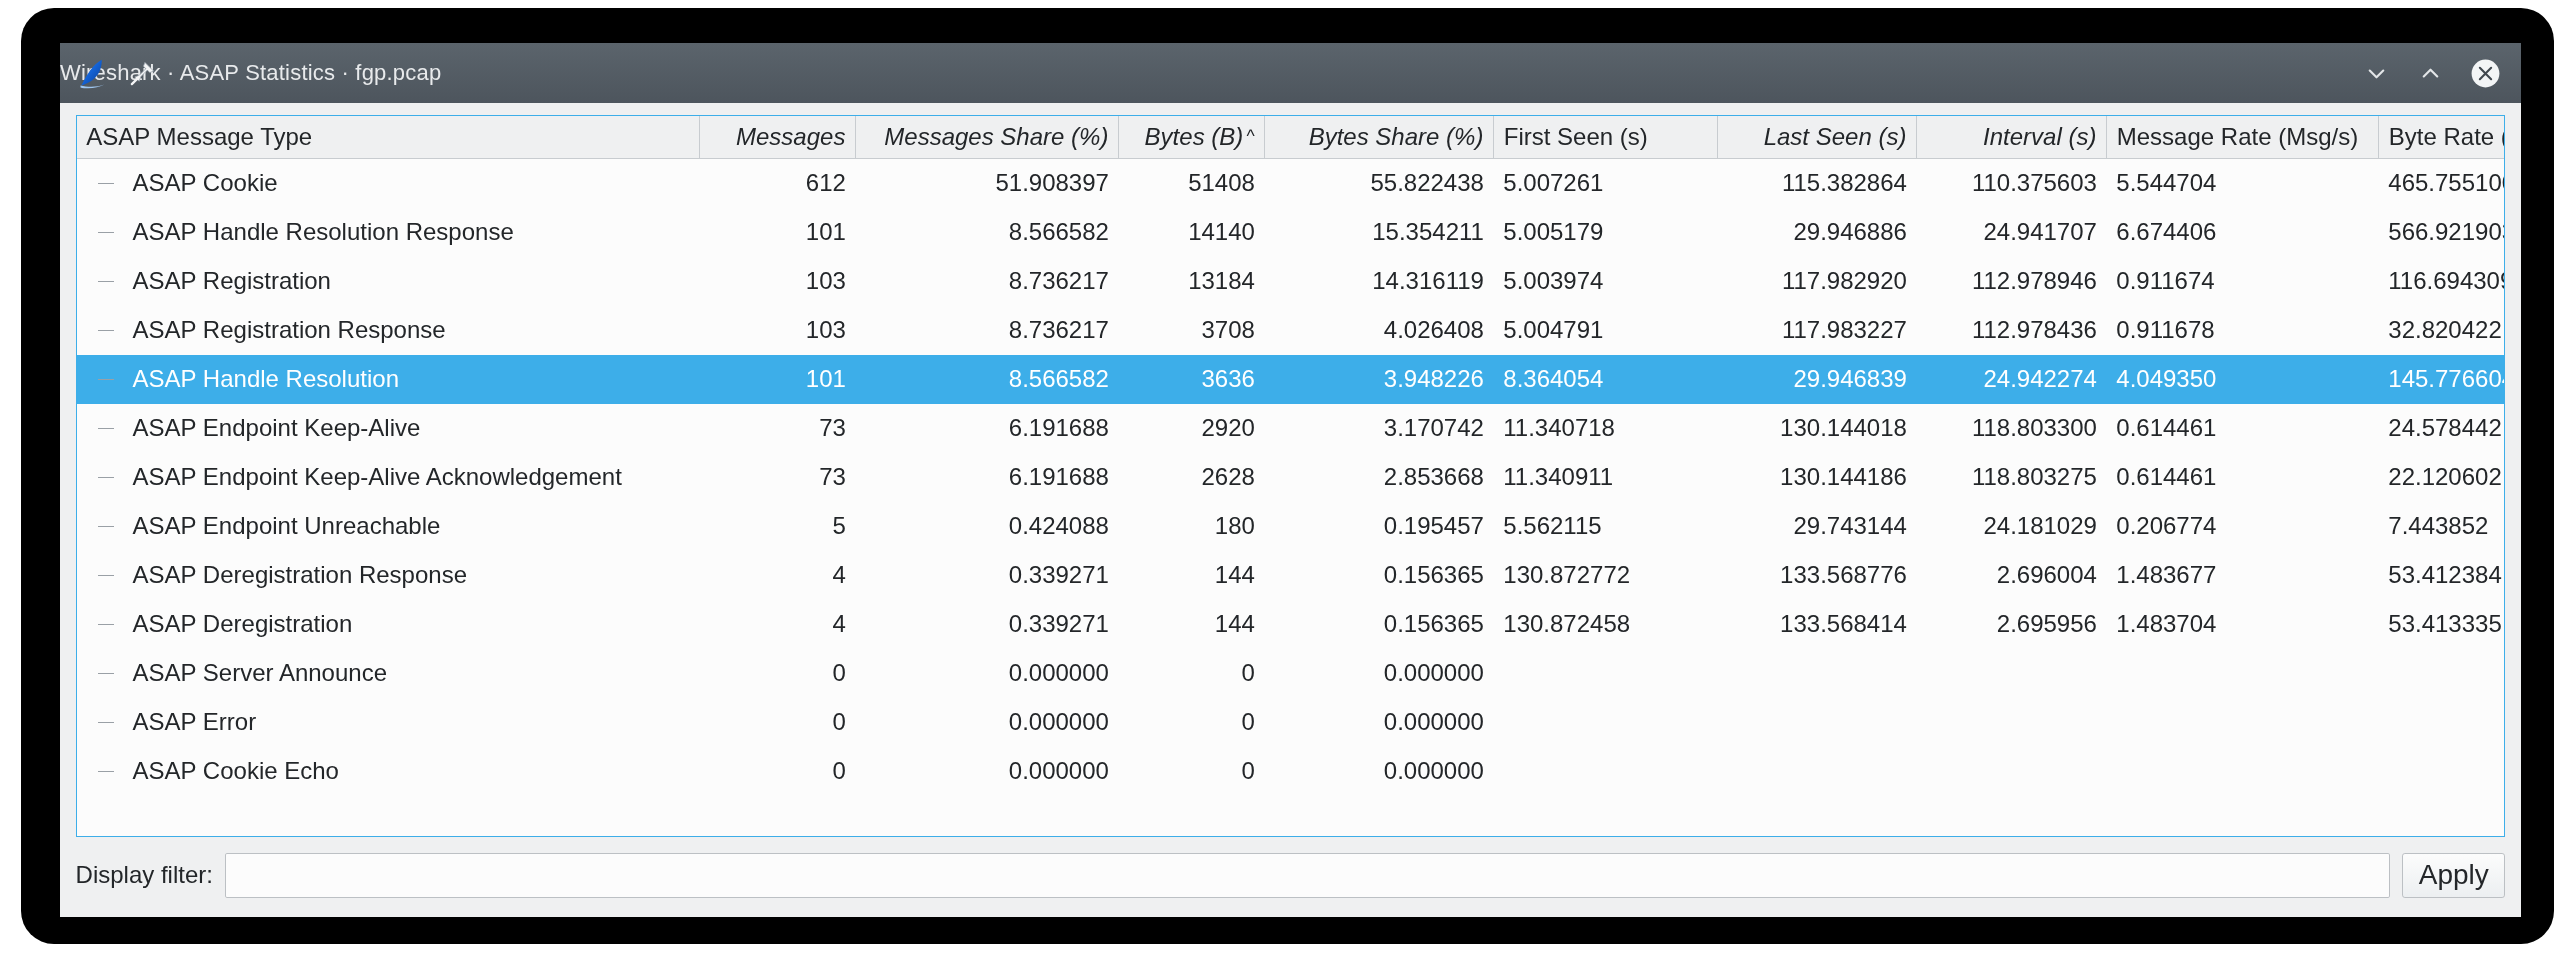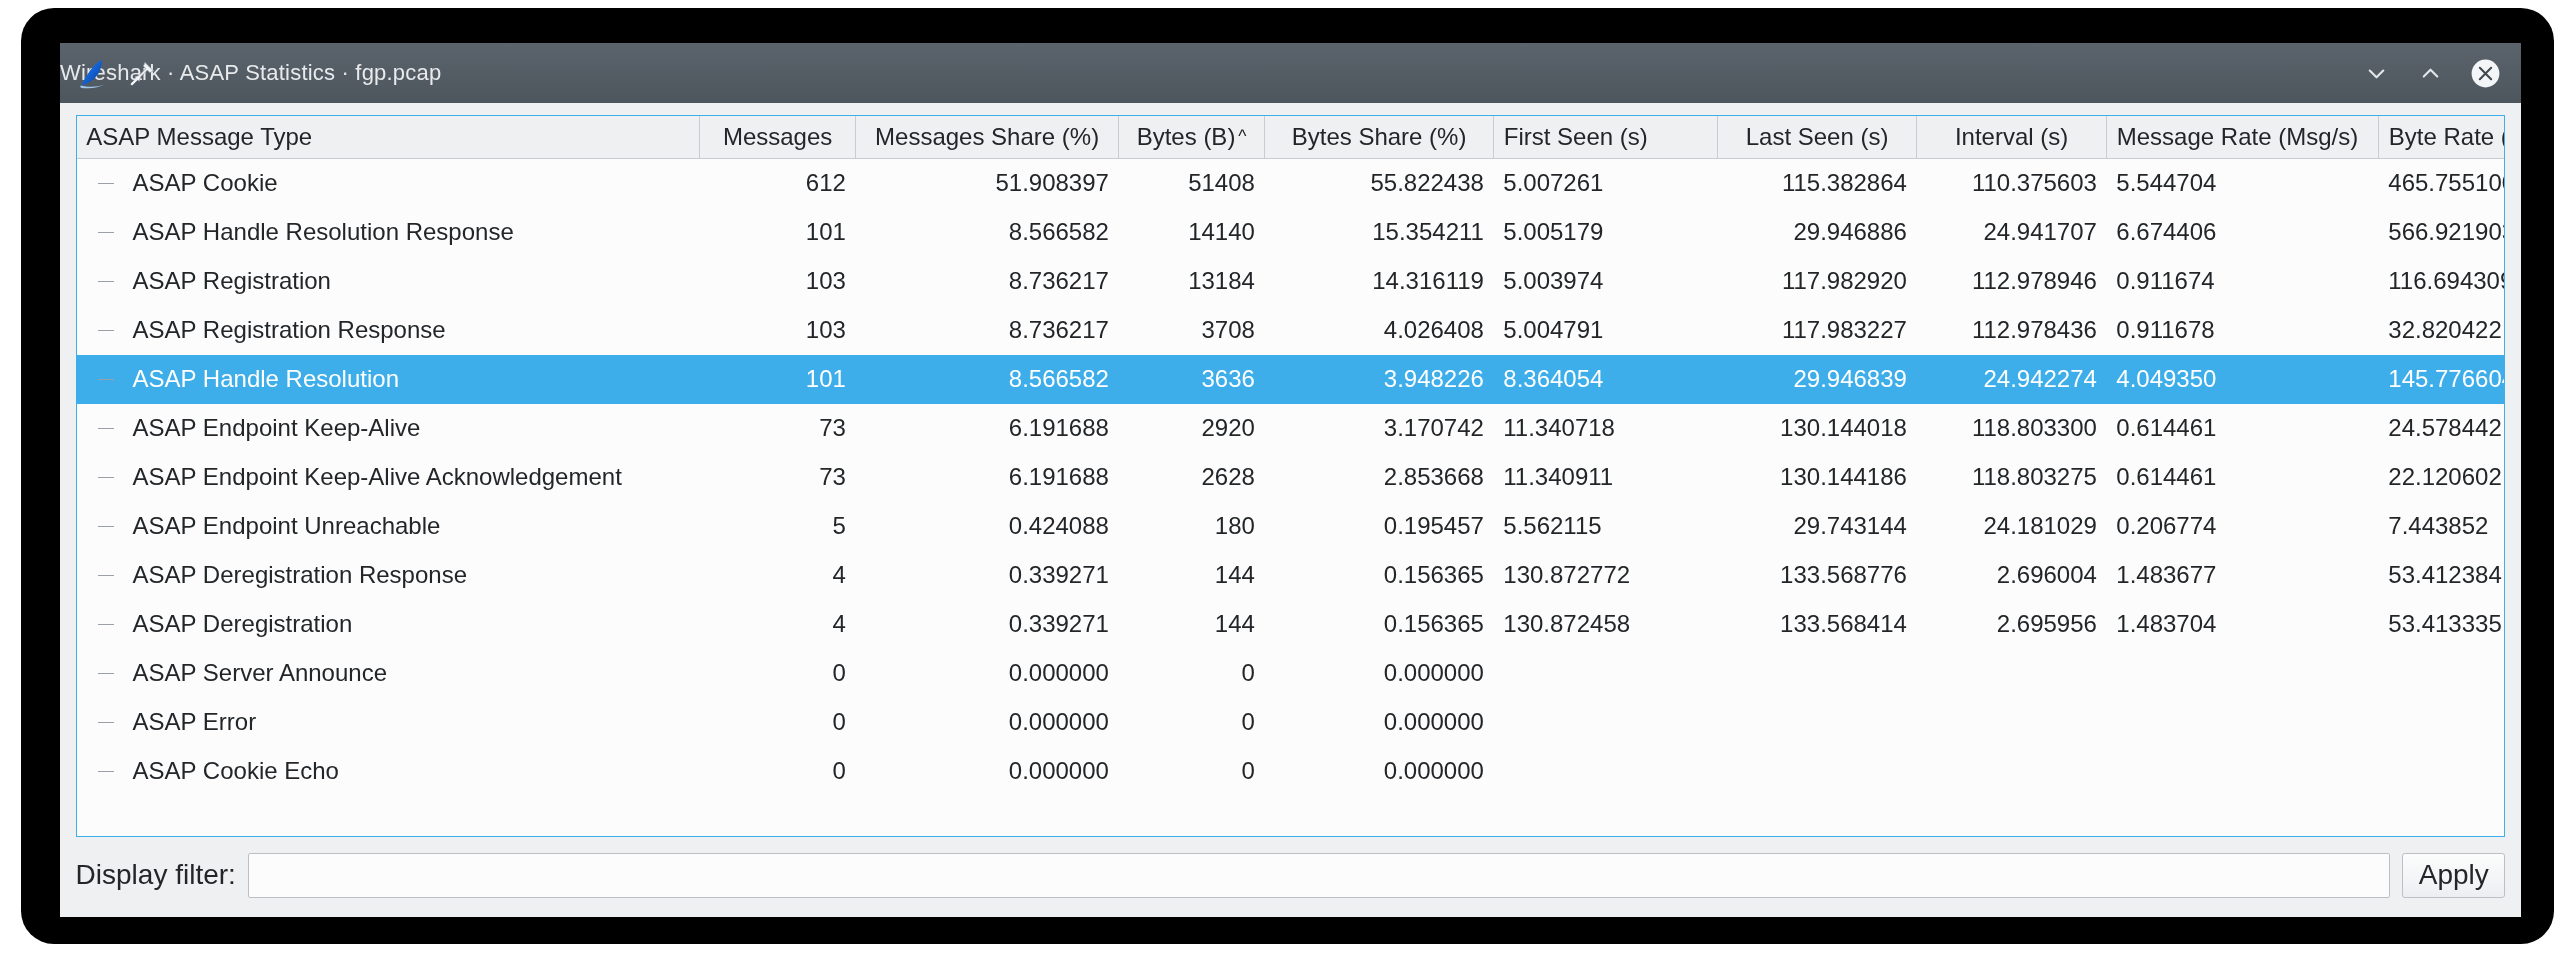--- a/index.html
+++ b/index.html
@@ -103,21 +103,21 @@
     border-bottom: 1px solid #c8ccd0;
     font-weight: normal;
     font-size: 24px;
     color: #232629;
     height: 43px;
     padding: 0 9.7px;
     text-align: left;
     white-space: nowrap;
     position: relative;
   }
-  table.stats thead th.num { text-align: center; }
+  table.stats thead th.num { text-align: right; font-style: italic; }
   table.stats thead th:last-child { border-right: none; }
   .sortcaret { font-size: 17.5px; margin-left: 2.9px; position: relative; top: -2.9px; }
 
   table.stats tbody td {
     height: 49px;
     padding: 0 9.7px;
     white-space: nowrap;
     font-size: 24px;
     vertical-align: middle;
   }
@@ -141,21 +141,21 @@
   }
 
   
   .filterrow {
     flex: 0 0 auto;
     display: flex;
     align-items: center;
     gap: 11.7px;
     padding: 15.6px 0 9.7px 0;
   }
-  .filterlabel { font-size: 28px; color: #232629; white-space: nowrap; }
+  .filterlabel { font-size: 24px; color: #232629; white-space: nowrap; }
   .filterinput {
     flex: 1 1 auto;
     height: 45px;
     background: #fcfcfc;
     border: 1px solid #bcc0c4;
     border-radius: 1.9px;
     font-size: 23px;
     padding: 0 9.7px;
     color: #232629;
     font-family: "Liberation Sans", sans-serif;

